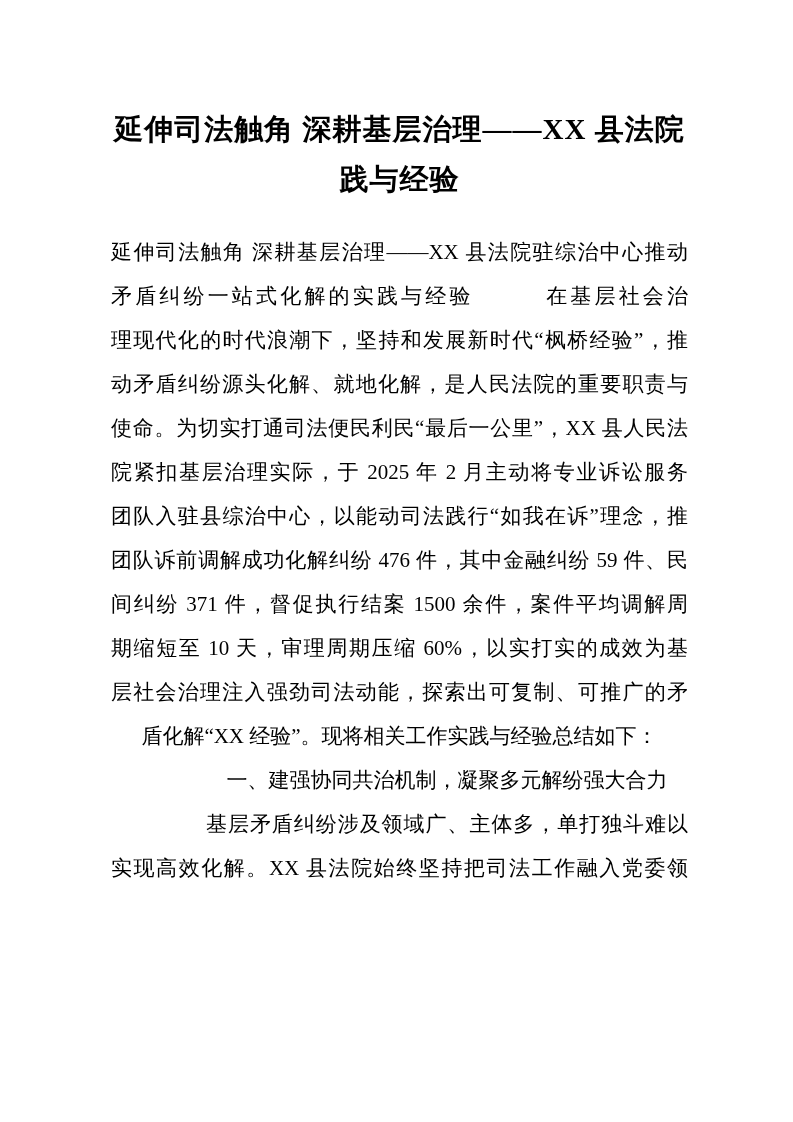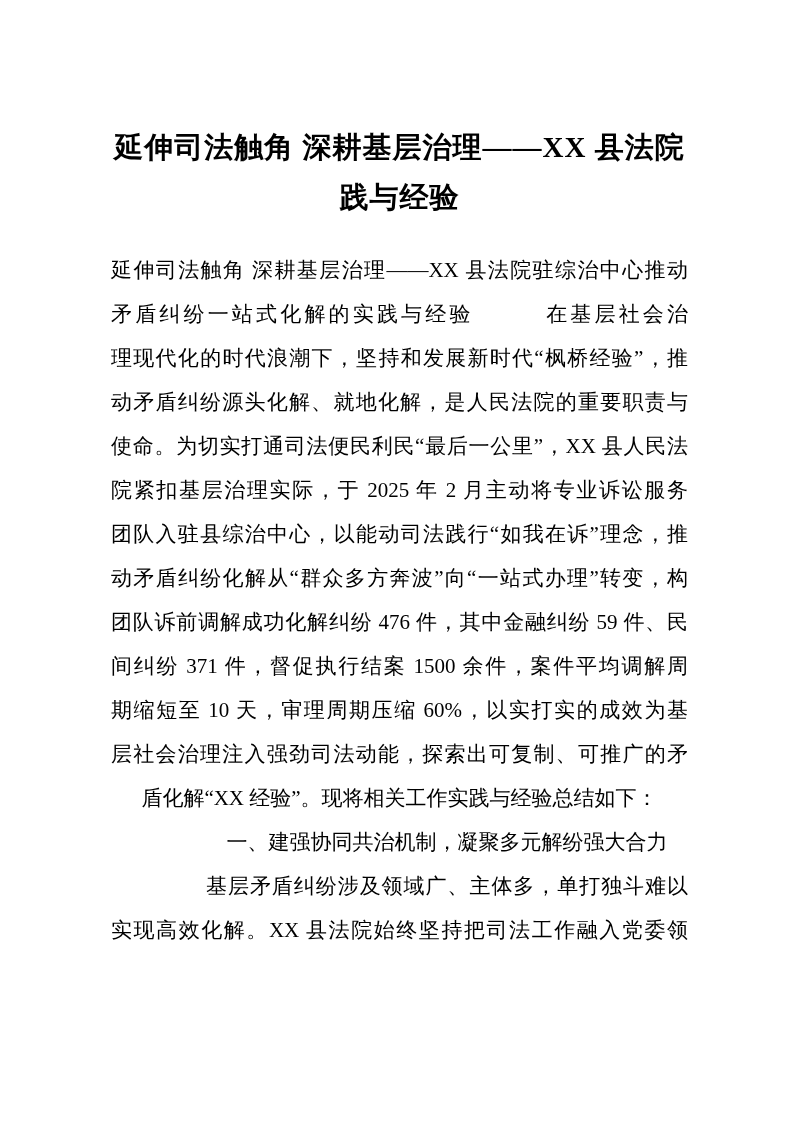--- a/index.html
+++ b/index.html
@@ -12,21 +12,21 @@
     width: 793px;
     height: 1122px;
     background: #ffffff;
     color: #000000;
     font-family: "Liberation Serif", "DejaVu Serif", serif;
     overflow: hidden;
   }
   .content {
     position: absolute;
     left: 111px;
-    top: 122px;
+    top: 104px;
     width: 577px;
   }
   .doc-title {
     margin: 0;
     font-size: 29px;
     font-weight: 700;
     line-height: 50px;
     text-align: center;
     letter-spacing: 1px;
   }
@@ -65,21 +65,20 @@
     </h1>
 
     <div class="doc-body">
       <div class="line">延伸司法触角 深耕基层治理——XX 县法院驻综治中心推动</div>
       <div class="line">矛盾纠纷一站式化解的实践与经验　　　在基层社会治</div>
       <div class="line">理现代化的时代浪潮下，坚持和发展新时代“枫桥经验”，推</div>
       <div class="line">动矛盾纠纷源头化解、就地化解，是人民法院的重要职责与</div>
       <div class="line">使命。为切实打通司法便民利民“最后一公里”，XX 县人民法</div>
       <div class="line">院紧扣基层治理实际，于 2025 年 2 月主动将专业诉讼服务</div>
       <div class="line">团队入驻县综治中心，以能动司法践行“如我在诉”理念，推</div>
-      <div class="line">动矛盾纠纷化解从“群众多方奔波”向“一站式办理”转变，构</div>
       <div class="line">团队诉前调解成功化解纠纷 476 件，其中金融纠纷 59 件、民</div>
       <div class="line">间纠纷 371 件，督促执行结案 1500 余件，案件平均调解周</div>
       <div class="line">期缩短至 10 天，审理周期压缩 60%，以实打实的成效为基</div>
       <div class="line">层社会治理注入强劲司法动能，探索出可复制、可推广的矛</div>
       <div class="line short">盾化解“XX 经验”。现将相关工作实践与经验总结如下：</div>
 
       <div class="line short indent">一、建强协同共治机制，凝聚多元解纷强大合力</div>
 
       <div class="line indent">基层矛盾纠纷涉及领域广、主体多，单打独斗难以</div>
       <div class="line">实现高效化解。XX 县法院始终坚持把司法工作融入党委领</div>

